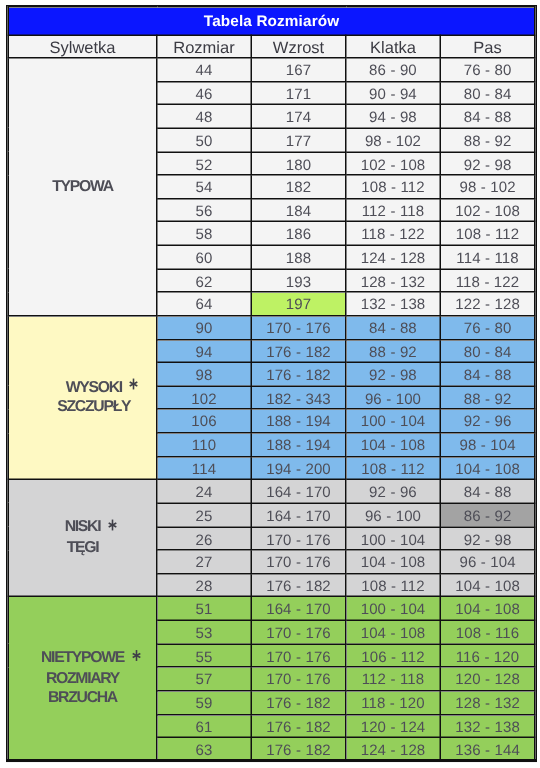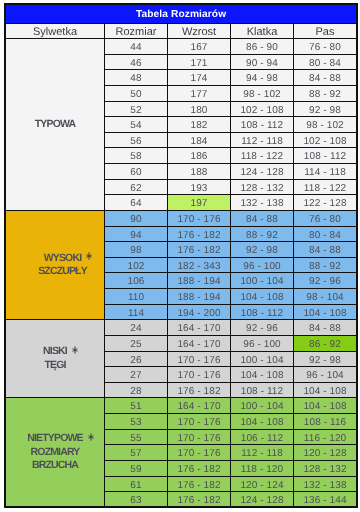--- a/index.html
+++ b/index.html
@@ -181,21 +181,21 @@
         <td class="dc cell-klatka" style="border-color: rgb(16, 16, 16); color: rgb(78, 78, 87); background: rgb(244, 244, 244);">128 - 132</td>
         <td class="dc cell-pas" style="border-color: rgb(16, 16, 16); color: rgb(78, 78, 87); background: rgb(244, 244, 244);">118 - 122</td>
       </tr>
       <tr class="data-row">
         <td class="dc cell-rozmiar" style="border-color: rgb(16, 16, 16); color: rgb(78, 78, 87); background: rgb(244, 244, 244);">64</td>
         <td class="dc cell-wzrost" style="border-color: rgb(16, 16, 16); color: rgb(78, 78, 87); background: #bef264;">197</td>
         <td class="dc cell-klatka" style="border-color: rgb(16, 16, 16); color: rgb(78, 78, 87); background: rgb(244, 244, 244);">132 - 138</td>
         <td class="dc cell-pas" style="border-color: rgb(16, 16, 16); color: rgb(78, 78, 87); background: rgb(244, 244, 244);">122 - 128</td>
       </tr>
       <tr class="data-row">
-        <td class="section-label" rowspan="7" style="border-color: rgb(16, 16, 16); color: rgb(78, 78, 87); background: #eab308; padding-left: 15px;">
+        <td class="section-label" rowspan="7" style="border-color: rgb(16, 16, 16); color: rgb(78, 78, 87); background: #fef9c3; padding-left: 15px;">
           <div class="lbl-line"><span class="lbl-text">WYSOKI</span><span class="lbl-star"><svg viewBox="0 0 24 32" width="6" height="8" aria-hidden="true">
                   <g fill="#3f3f48">
                     <rect x="9.9" y="1.5" width="4.2" height="29"></rect>
                     <rect x="9.9" y="4.5" width="4.2" height="23" transform="rotate(62 12 16)"></rect>
                     <rect x="9.9" y="4.5" width="4.2" height="23" transform="rotate(-62 12 16)"></rect>
                   </g>
                 </svg></span></div>
           <div class="lbl-line"><span class="lbl-text">SZCZUPŁY</span></div>
         </td>
         <td class="dc cell-rozmiar" style="border-color: rgb(16, 16, 16); color: rgb(78, 78, 87); background: rgb(127, 186, 236);">90</td>
@@ -252,21 +252,21 @@
         </td>
         <td class="dc cell-rozmiar" style="border-color: rgb(16, 16, 16); color: rgb(78, 78, 87); background: rgb(212, 212, 213);">24</td>
         <td class="dc cell-wzrost" style="border-color: rgb(16, 16, 16); color: rgb(78, 78, 87); background: rgb(212, 212, 213);">164 - 170</td>
         <td class="dc cell-klatka" style="border-color: rgb(16, 16, 16); color: rgb(78, 78, 87); background: rgb(212, 212, 213);">92 - 96</td>
         <td class="dc cell-pas" style="border-color: rgb(16, 16, 16); color: rgb(78, 78, 87); background: rgb(212, 212, 213);">84 - 88</td>
       </tr>
       <tr class="data-row">
         <td class="dc cell-rozmiar" style="border-color: rgb(16, 16, 16); color: rgb(78, 78, 87); background: rgb(212, 212, 213);">25</td>
         <td class="dc cell-wzrost" style="border-color: rgb(16, 16, 16); color: rgb(78, 78, 87); background: rgb(212, 212, 213);">164 - 170</td>
         <td class="dc cell-klatka" style="border-color: rgb(16, 16, 16); color: rgb(78, 78, 87); background: rgb(212, 212, 213);">96 - 100</td>
-        <td class="dc cell-pas" style="border-color: rgb(16, 16, 16); color: rgb(78, 78, 87); background: #84cc16;">86 - 92</td>
+        <td class="dc cell-pas" style="border-color: rgb(16, 16, 16); color: rgb(78, 78, 87); background: #a3a3a3;">86 - 92</td>
       </tr>
       <tr class="data-row">
         <td class="dc cell-rozmiar" style="border-color: rgb(16, 16, 16); color: rgb(78, 78, 87); background: rgb(212, 212, 213);">26</td>
         <td class="dc cell-wzrost" style="border-color: rgb(16, 16, 16); color: rgb(78, 78, 87); background: rgb(212, 212, 213);">170 - 176</td>
         <td class="dc cell-klatka" style="border-color: rgb(16, 16, 16); color: rgb(78, 78, 87); background: rgb(212, 212, 213);">100 - 104</td>
         <td class="dc cell-pas" style="border-color: rgb(16, 16, 16); color: rgb(78, 78, 87); background: rgb(212, 212, 213);">92 - 98</td>
       </tr>
       <tr class="data-row">
         <td class="dc cell-rozmiar" style="border-color: rgb(16, 16, 16); color: rgb(78, 78, 87); background: rgb(212, 212, 213);">27</td>
         <td class="dc cell-wzrost" style="border-color: rgb(16, 16, 16); color: rgb(78, 78, 87); background: rgb(212, 212, 213);">170 - 176</td>

